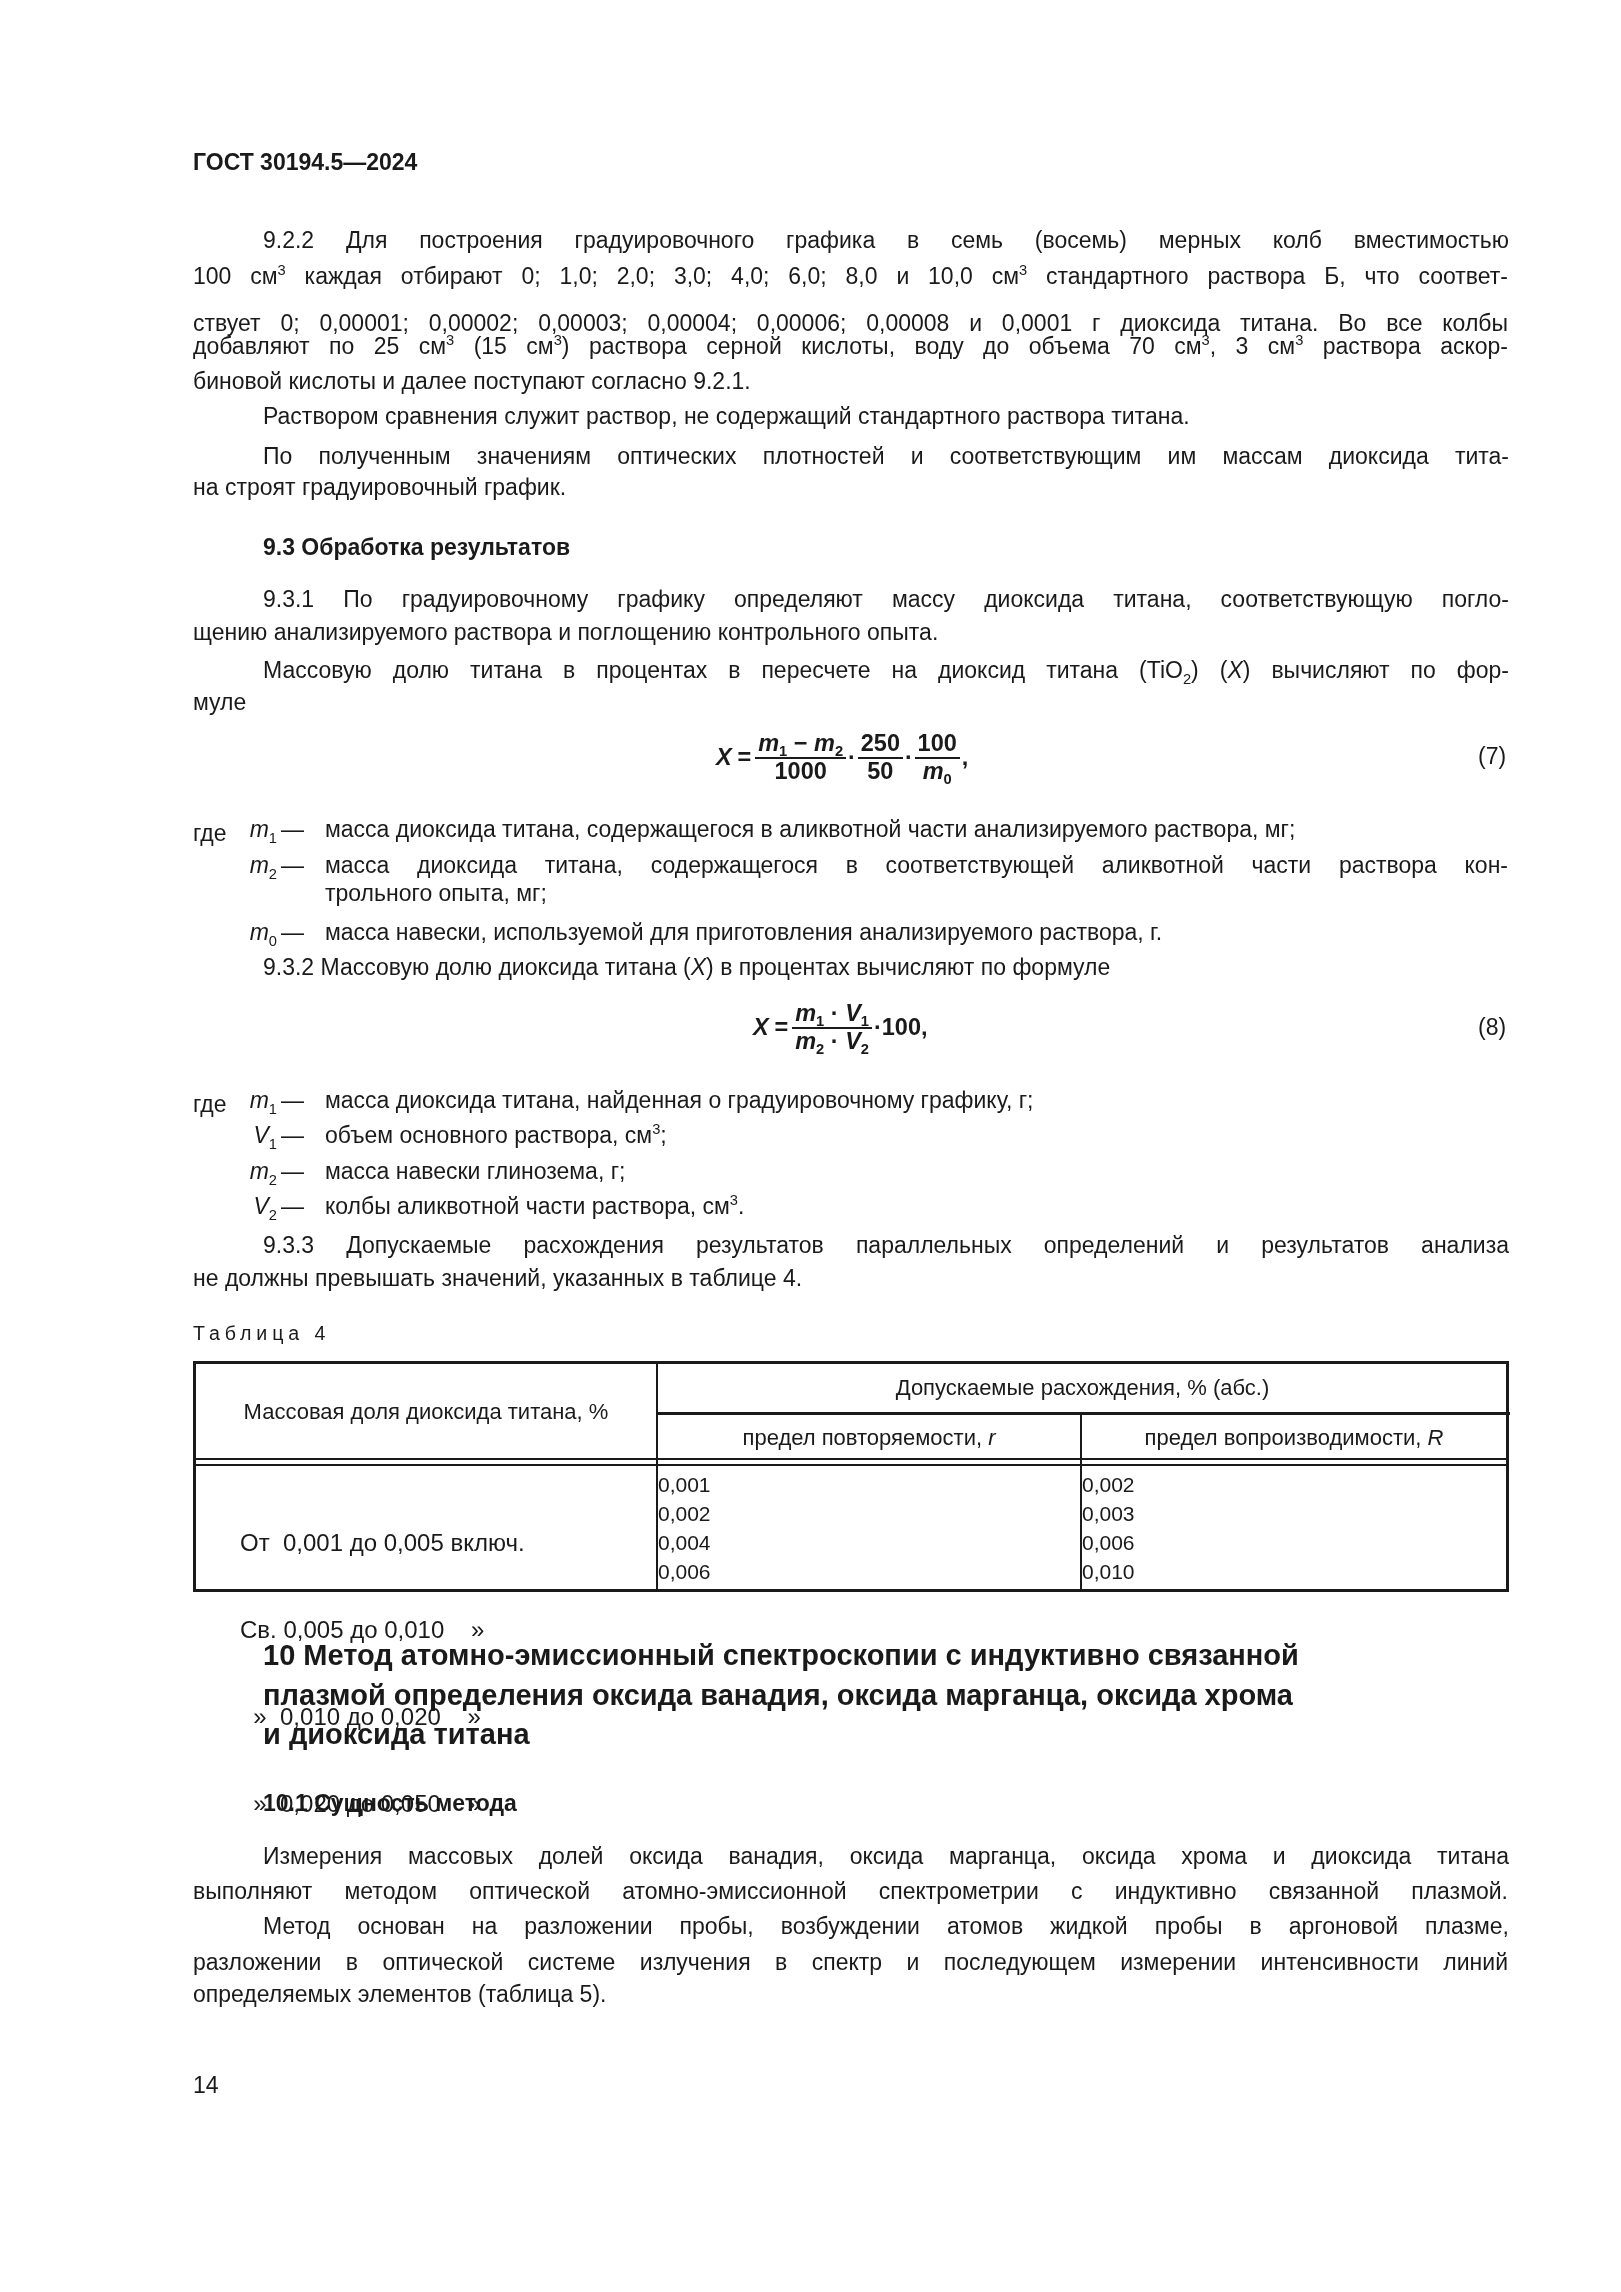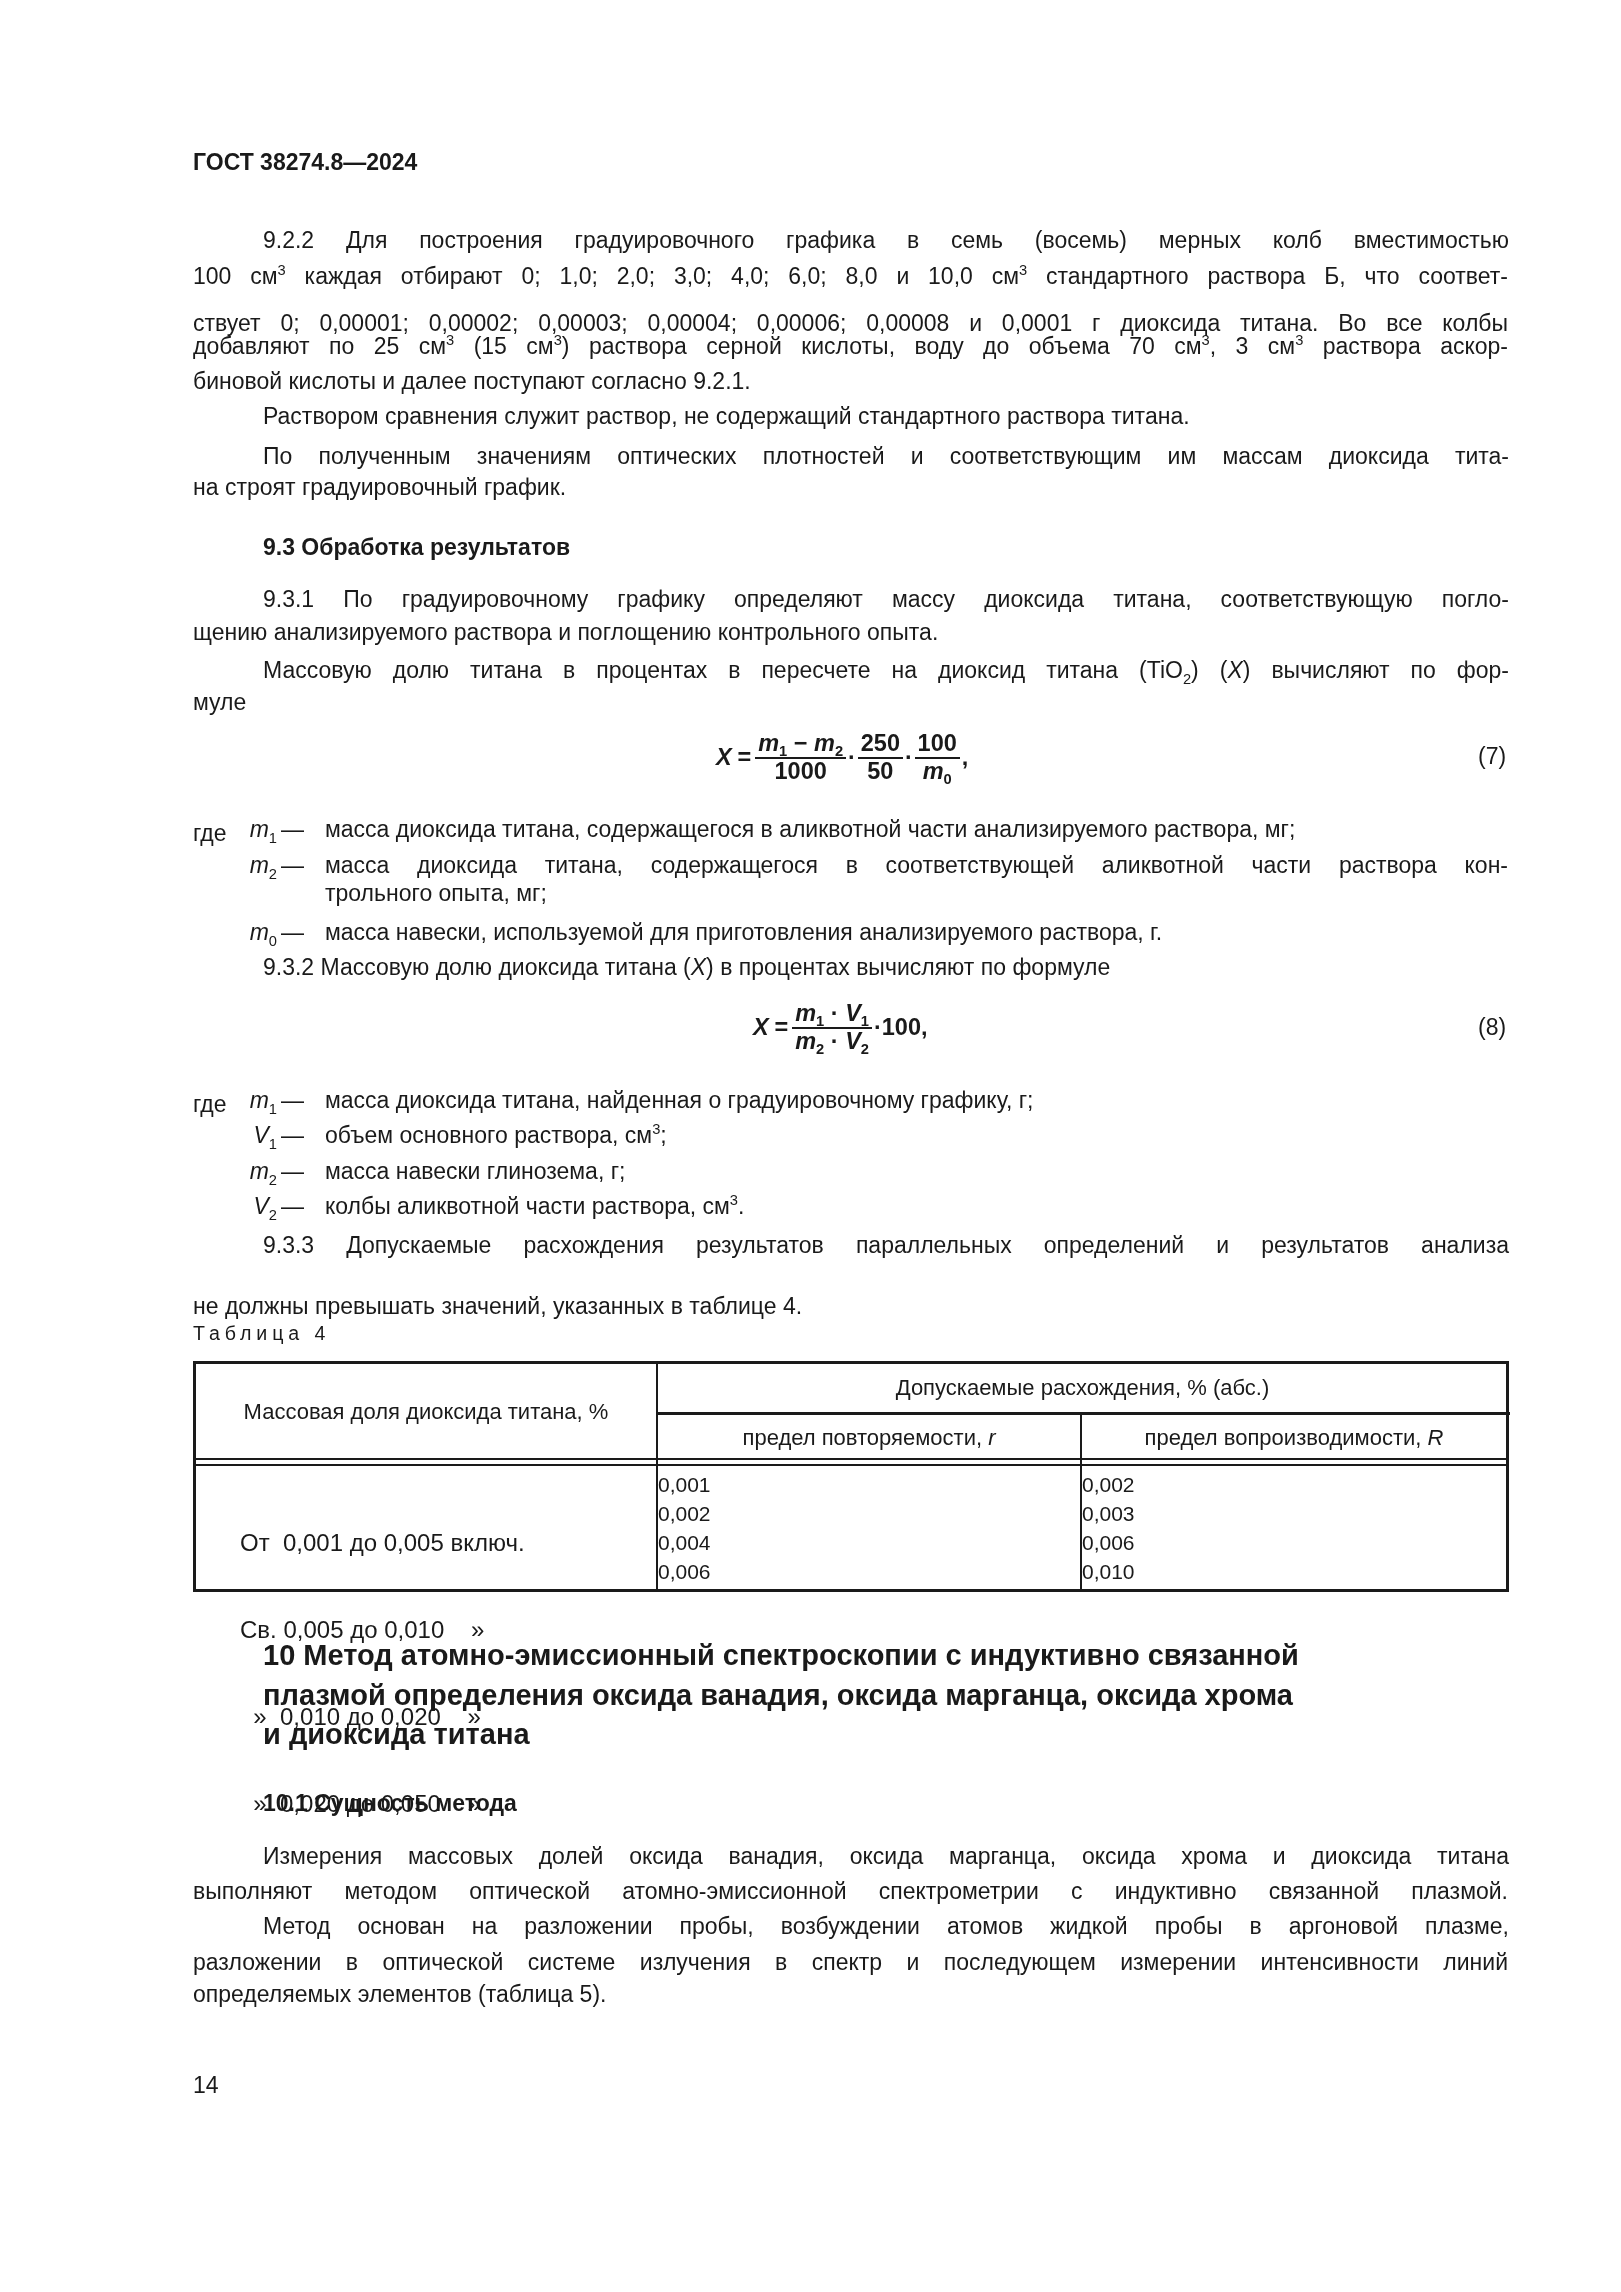--- a/index.html
+++ b/index.html
@@ -27,21 +27,21 @@
   .fnum { position:absolute; font-size:23px; }
   .tlabel { position:absolute; left:193px; top:1322px; font-size:19.6px; letter-spacing:4.9px; }
   .tline { position:absolute; background:#1a1a1a; }
   .tcell { position:absolute; font-size:22px; text-align:center; white-space:nowrap; }
   .trow { position:absolute; font-size:24px; white-space:pre; line-height:29px; }
   .tval { position:absolute; font-size:21px; text-align:left; line-height:29px; }
 </style>
 </head>
 <body>
 
-<div class="abs hdr" style="left:193px; top:149px;">ГОСТ 38274.8—2024</div>
+<div class="abs hdr" style="left:193px; top:149px;">ГОСТ 30194.5—2024</div>
 
 <div>
   <div class="just" style="top:227px; left:263px; width:1246px;">9.2.2 Для построения градуировочного графика в семь (восемь) мерных колб вместимостью</div>
   <div class="just" style="top:263px;">
     <span>100 см</span><sup>3</sup>
     <span>каждая отбирают 0; 1,0; 2,0; 3,0; 4,0; 6,0; 8,0 и 10,0</span>
     см<sup>3</sup>
     <span>стандартного раствора Б, что соответ-</span>
   </div>
   <div class="just" style="top:310px;">ствует 0; 0,00001; 0,00002; 0,00003; 0,00004; 0,00006; 0,00008 и 0,0001 г диоксида титана. Во все колбы</div>
@@ -140,21 +140,21 @@
   <div class="defdash" style="top:1158px;">—</div>
   <div class="deftxt" style="top:1158px;">масса навески глинозема, г;</div>
 
   <div class="defvar" style="left:184px; top:1193px;"><i>V</i><sub>2</sub></div>
   <div class="defdash" style="top:1193px;">—</div>
   <div class="deftxt" style="top:1193px;"><span>колбы аликвотной части раствора, см</span><sup>3</sup><span>.</span></div>
 </div>
 
 <div>
   <div class="just" style="top:1232px; left:263px; width:1246px;">9.3.3 Допускаемые расхождения результатов параллельных определений и результатов анализа</div>
-  <div class="abs p" style="left:193px; top:1261px;margin-top:28px;">не должны превышать значений, указанных в таблице 4.</div>
+  <div class="abs p" style="left:193px; top:1261px;">не должны превышать значений, указанных в таблице 4.</div>
 </div>
 
 <div class="tlabel">Таблица 4</div>
 <div>
 
   <div class="tline" style="left:193px; top:1361px; width:1316px; height:2.9px;"></div>
   <div class="tline" style="left:193px; top:1589px; width:1316px; height:2.9px;"></div>
   <div class="tline" style="left:193px; top:1361px; width:2.9px; height:230px;"></div>
   <div class="tline" style="left:1506px; top:1361px; width:2.9px; height:230px;"></div>
 

